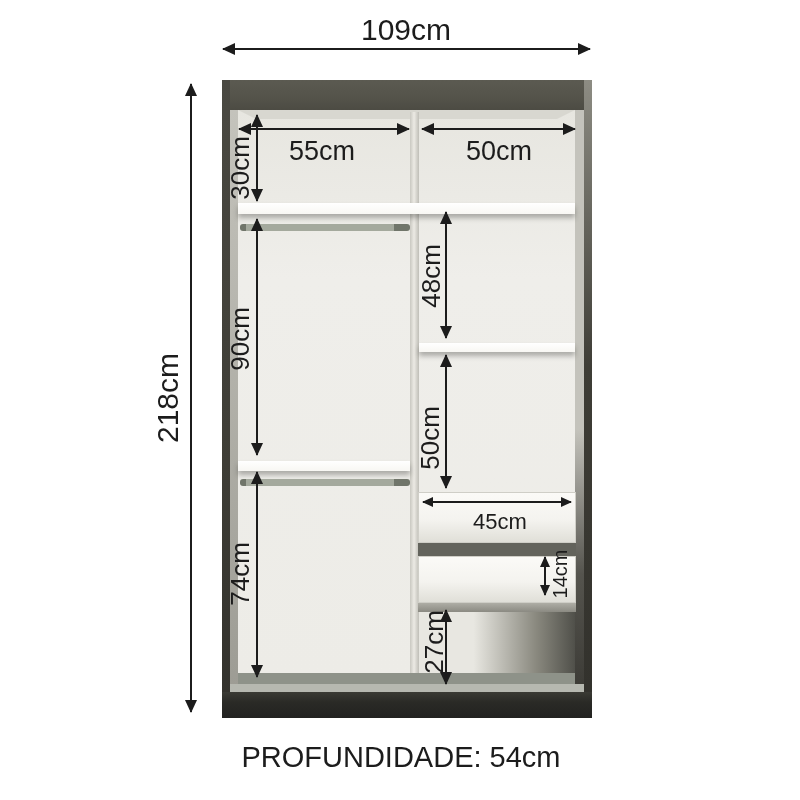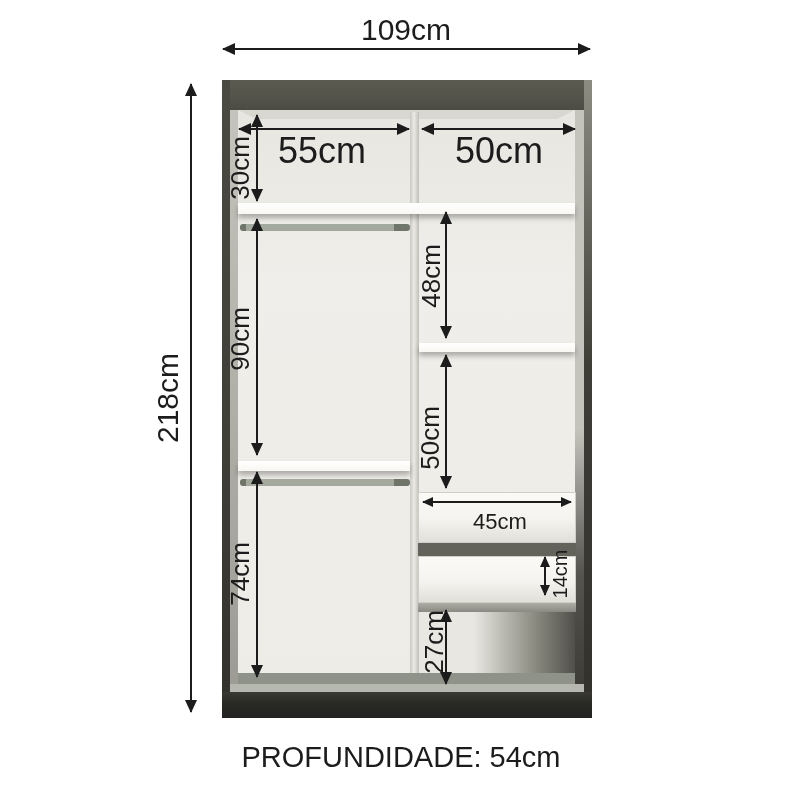--- a/index.html
+++ b/index.html
@@ -12,21 +12,21 @@
   }
   .abs { position: absolute; }
   
   .lbl {
     position: absolute;
     transform: translate(-50%, -50%);
     color: var(--dimension, #1c1c1c);
     font-size: 26px; line-height: 1; white-space: nowrap;
   }
   .rot { transform: translate(-50%, -50%) rotate(-90deg); }
-  .s30 { font-size: 30px; } .s29 { font-size: 29px; } .s27 { font-size: 36px; }
+  .s30 { font-size: 30px; } .s29 { font-size: 29px; } .s27 { font-size: 27px; }
   .s26 { font-size: 26px; } .s22 { font-size: 22px; } .s20 { font-size: 20px; }
   
   .dh { position: absolute; height: 2px; background: var(--dimension, #1c1c1c); }
   .dh::before, .dh::after {
     content: ""; position: absolute; top: 50%; width: 0; height: 0;
     border-top: 6px solid transparent; border-bottom: 6px solid transparent;
   }
   .dh::before { left: -1px; transform: translateY(-50%); border-right: 13px solid var(--dimension, #1c1c1c); }
   .dh::after  { right: -1px; transform: translateY(-50%); border-left: 13px solid var(--dimension, #1c1c1c); }
   

